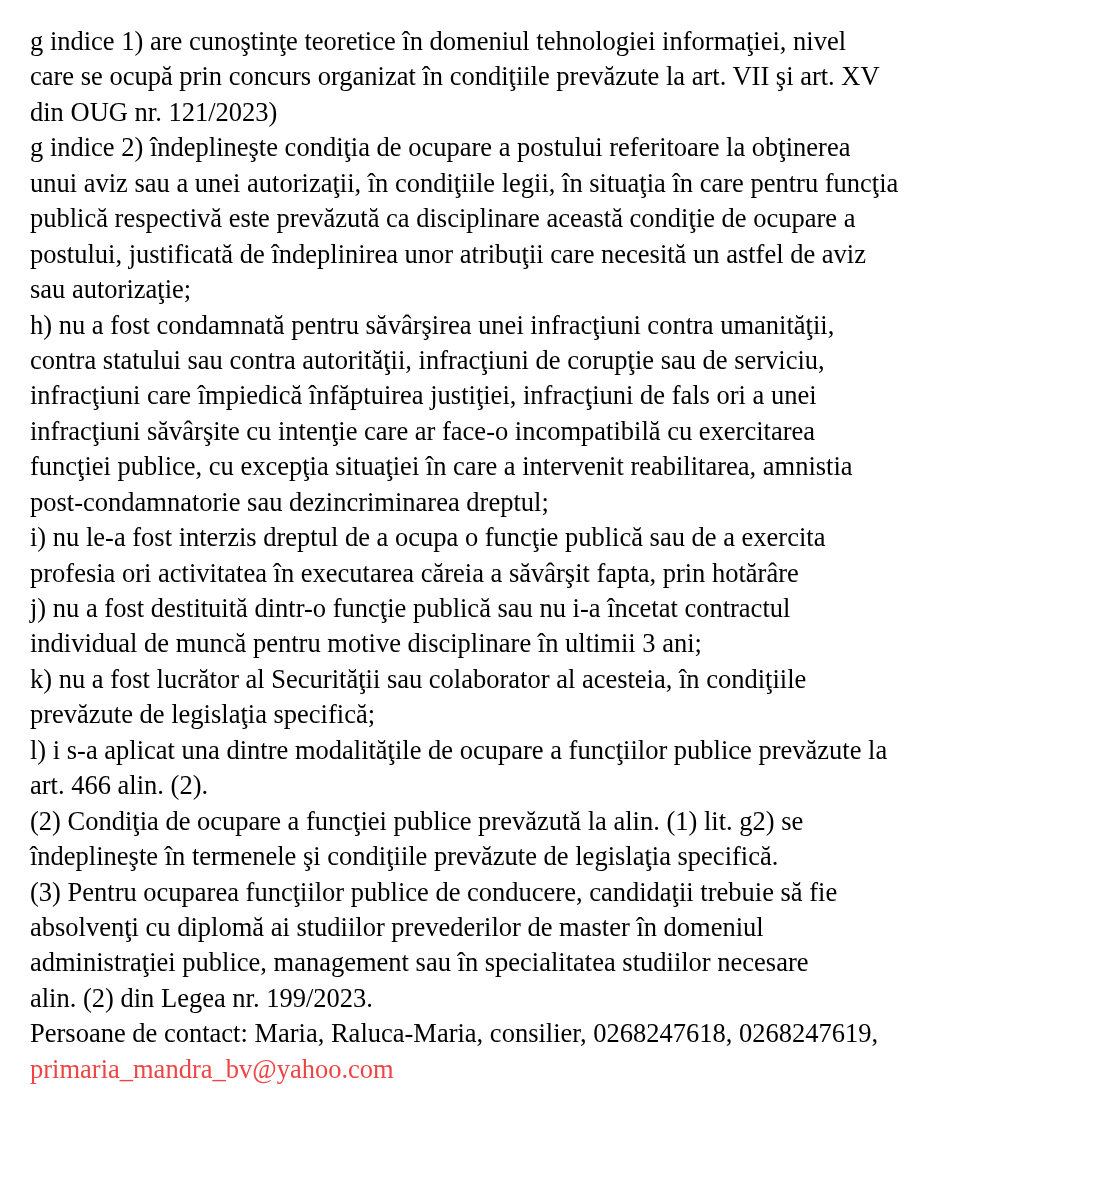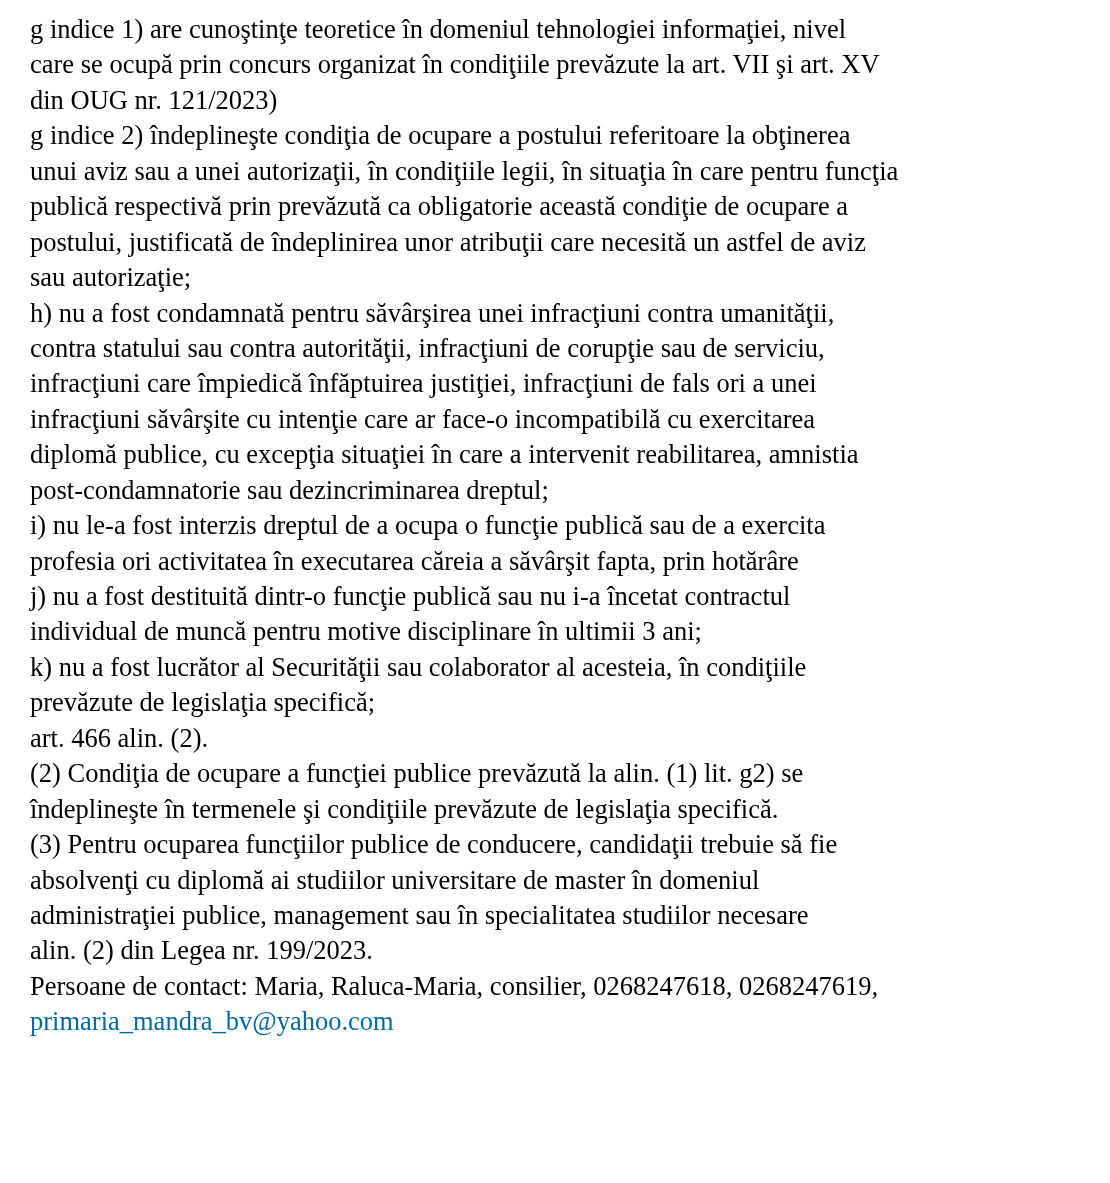--- a/index.html
+++ b/index.html
@@ -9,87 +9,88 @@
     }
     body {
       width: 1110px;
       height: 1183px;
       overflow: hidden;
       position: relative;
     }
     .doc {
       position: absolute;
       left: 30px;
-      top: 12px;
+      top: 24px;
       width: 1070px;
       font-family: "Liberation Serif", "DejaVu Serif", serif;
       font-size: 26.5px;
       line-height: 35.45px;
       color: #000000;
       white-space: nowrap;
     }
     .para { margin: 0; padding: 0; }
     .line { display: block; height: 35.45px; }
-    a.email { color: #0369a1; text-decoration: none; margin-top: 7px; }
+    a.email { color: #ef4444; text-decoration: none; margin-top: 7px; }
   </style>
 </head>
 <body>
 
 <div class="doc">
 
   <div class="para">
     <span class="line">g indice 1) are cunoştinţe teoretice în domeniul tehnologiei informaţiei, nivel</span>
     <span class="line">care se ocupă prin concurs organizat în condiţiile prevăzute la art. VII şi art. XV</span>
     <span class="line">din OUG nr. 121/2023)</span>
   </div>
 
   <div class="para">
     <span class="line">g indice 2) îndeplineşte condiţia de ocupare a postului referitoare la obţinerea</span>
     <span class="line">unui aviz sau a unei autorizaţii, în condiţiile legii, în situaţia în care pentru funcţia</span>
-    <span class="line">publică respectivă prin prevăzută ca obligatorie această condiţie de ocupare a</span>
+    <span class="line">publică respectivă este prevăzută ca disciplinare această condiţie de ocupare a</span>
     <span class="line">postului, justificată de îndeplinirea unor atribuţii care necesită un astfel de aviz</span>
     <span class="line">sau autorizaţie;</span>
   </div>
 
   <div class="para">
     <span class="line">h) nu a fost condamnată pentru săvârşirea unei infracţiuni contra umanităţii,</span>
     <span class="line">contra statului sau contra autorităţii, infracţiuni de corupţie sau de serviciu,</span>
     <span class="line">infracţiuni care împiedică înfăptuirea justiţiei, infracţiuni de fals ori a unei</span>
     <span class="line">infracţiuni săvârşite cu intenţie care ar face-o incompatibilă cu exercitarea</span>
-    <span class="line">diplomă publice, cu excepţia situaţiei în care a intervenit reabilitarea, amnistia</span>
+    <span class="line">funcţiei publice, cu excepţia situaţiei în care a intervenit reabilitarea, amnistia</span>
     <span class="line">post-condamnatorie sau dezincriminarea dreptul;</span>
   </div>
 
   <div class="para">
     <span class="line">i) nu le-a fost interzis dreptul de a ocupa o funcţie publică sau de a exercita</span>
     <span class="line">profesia ori activitatea în executarea căreia a săvârşit fapta, prin hotărâre</span>
   </div>
 
   <div class="para">
     <span class="line">j) nu a fost destituită dintr-o funcţie publică sau nu i-a încetat contractul</span>
     <span class="line">individual de muncă pentru motive disciplinare în ultimii 3 ani;</span>
   </div>
 
   <div class="para">
     <span class="line">k) nu a fost lucrător al Securităţii sau colaborator al acesteia, în condiţiile</span>
     <span class="line">prevăzute de legislaţia specifică;</span>
   </div>
 
   <div class="para">
+    <span class="line">l) i s-a aplicat una dintre modalităţile de ocupare a funcţiilor publice prevăzute la</span>
     <span class="line">art. 466 alin. (2).</span>
   </div>
 
   <div class="para">
     <span class="line">(2) Condiţia de ocupare a funcţiei publice prevăzută la alin. (1) lit. g2) se</span>
     <span class="line">îndeplineşte în termenele şi condiţiile prevăzute de legislaţia specifică.</span>
   </div>
 
   <div class="para">
     <span class="line">(3) Pentru ocuparea funcţiilor publice de conducere, candidaţii trebuie să fie</span>
-    <span class="line">absolvenţi cu diplomă ai studiilor universitare de master în domeniul</span>
+    <span class="line">absolvenţi cu diplomă ai studiilor prevederilor de master în domeniul</span>
     <span class="line">administraţiei publice, management sau în specialitatea studiilor necesare</span>
     <span class="line">alin. (2) din Legea nr. 199/2023.</span>
   </div>
 
   <div class="para">
     <span class="line">Persoane de contact: Maria, Raluca-Maria, consilier, 0268247618, 0268247619,</span>
     <span class="line">
       <a class="email">primaria_mandra_bv@yahoo.com</a>
     </span>
   </div>

